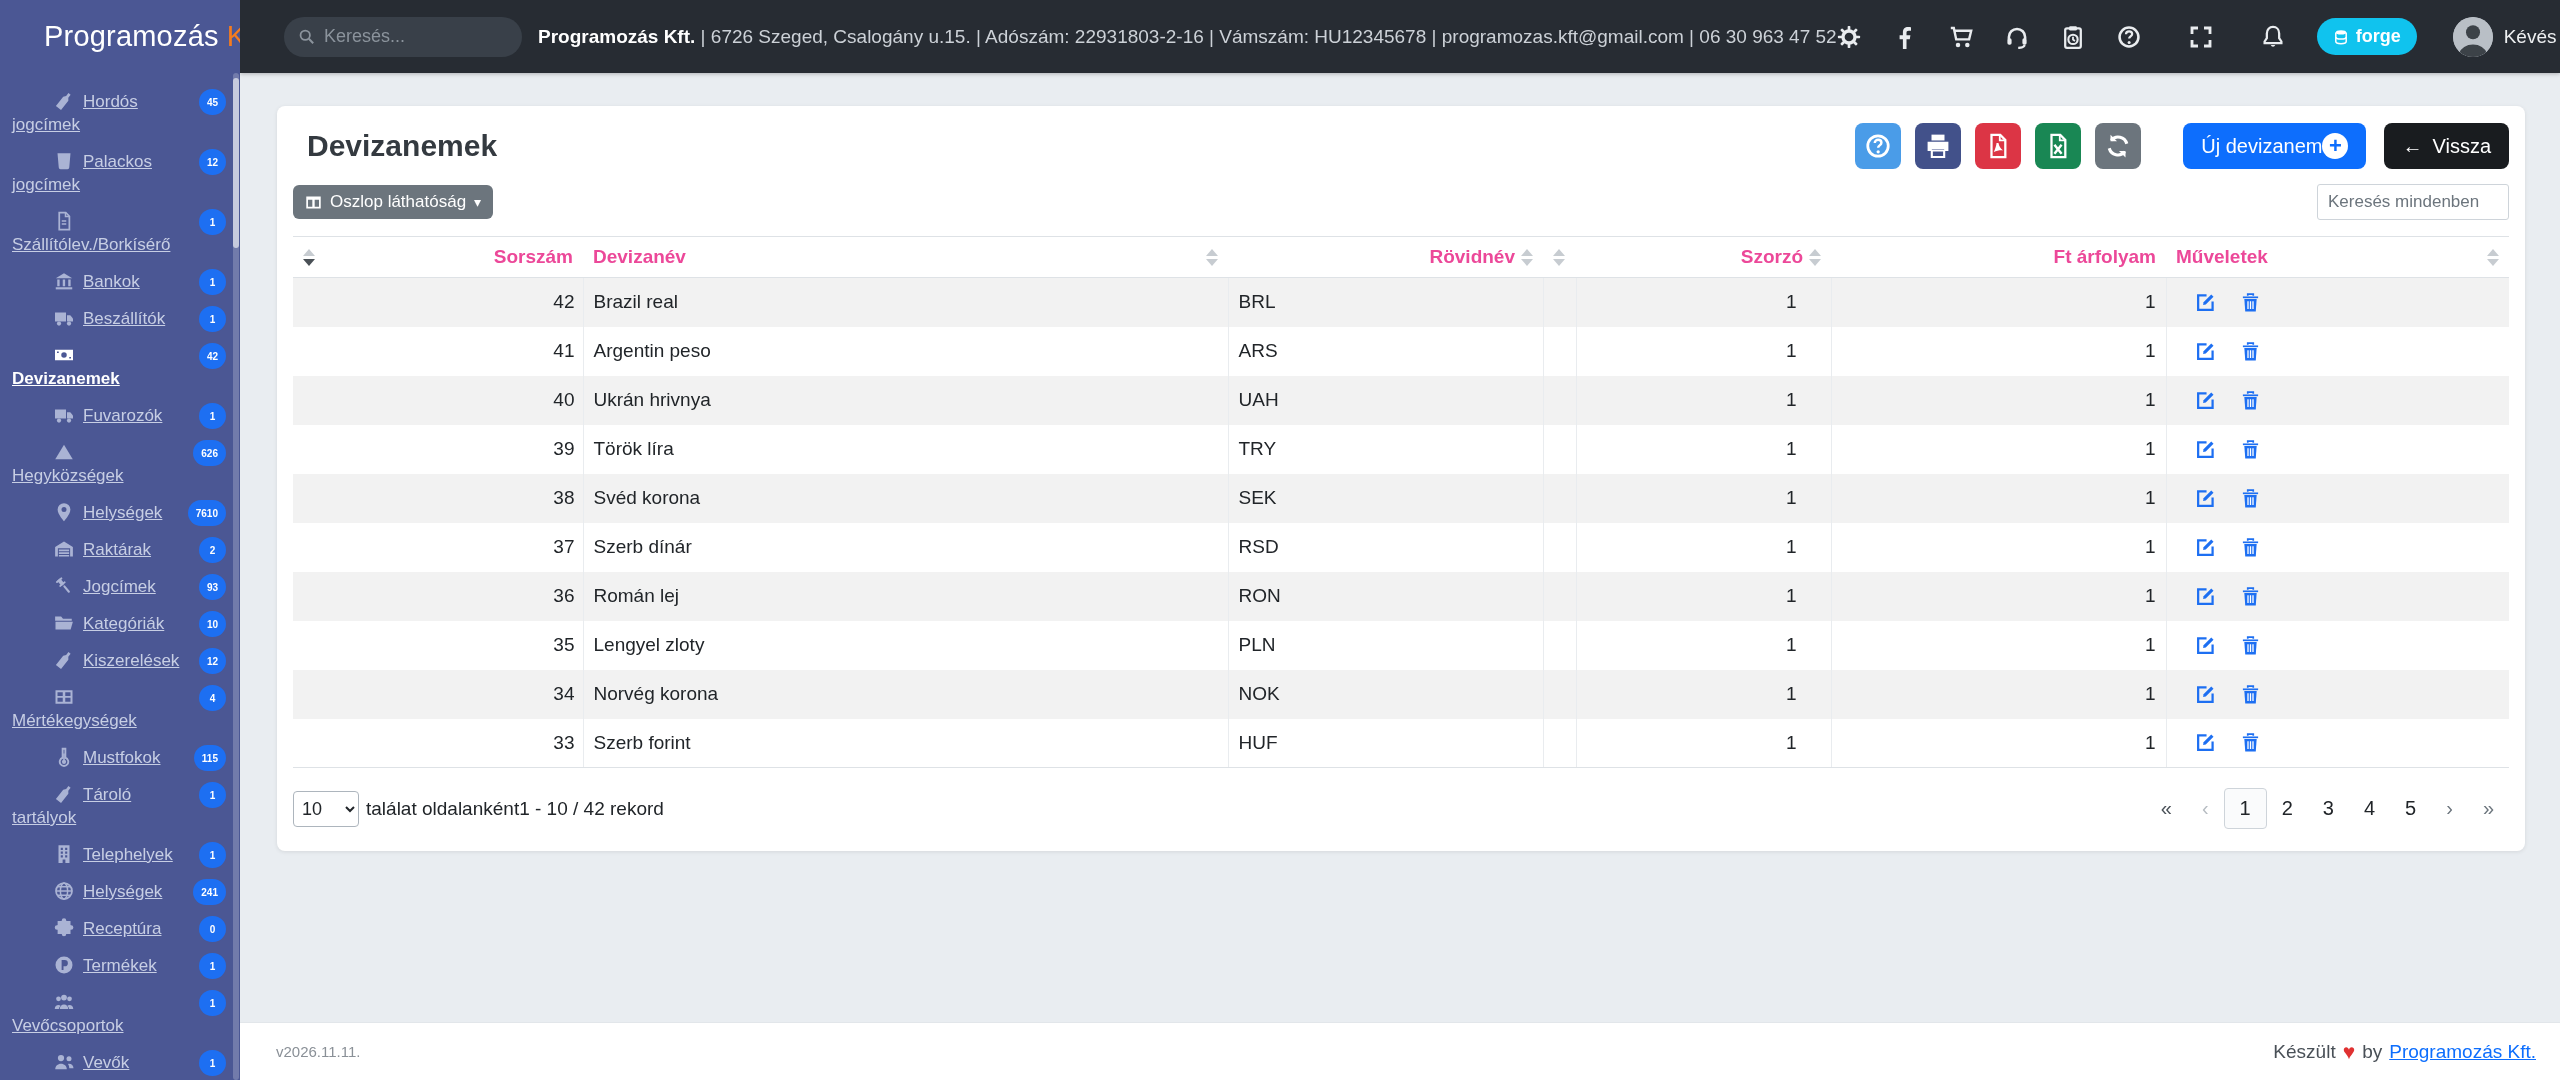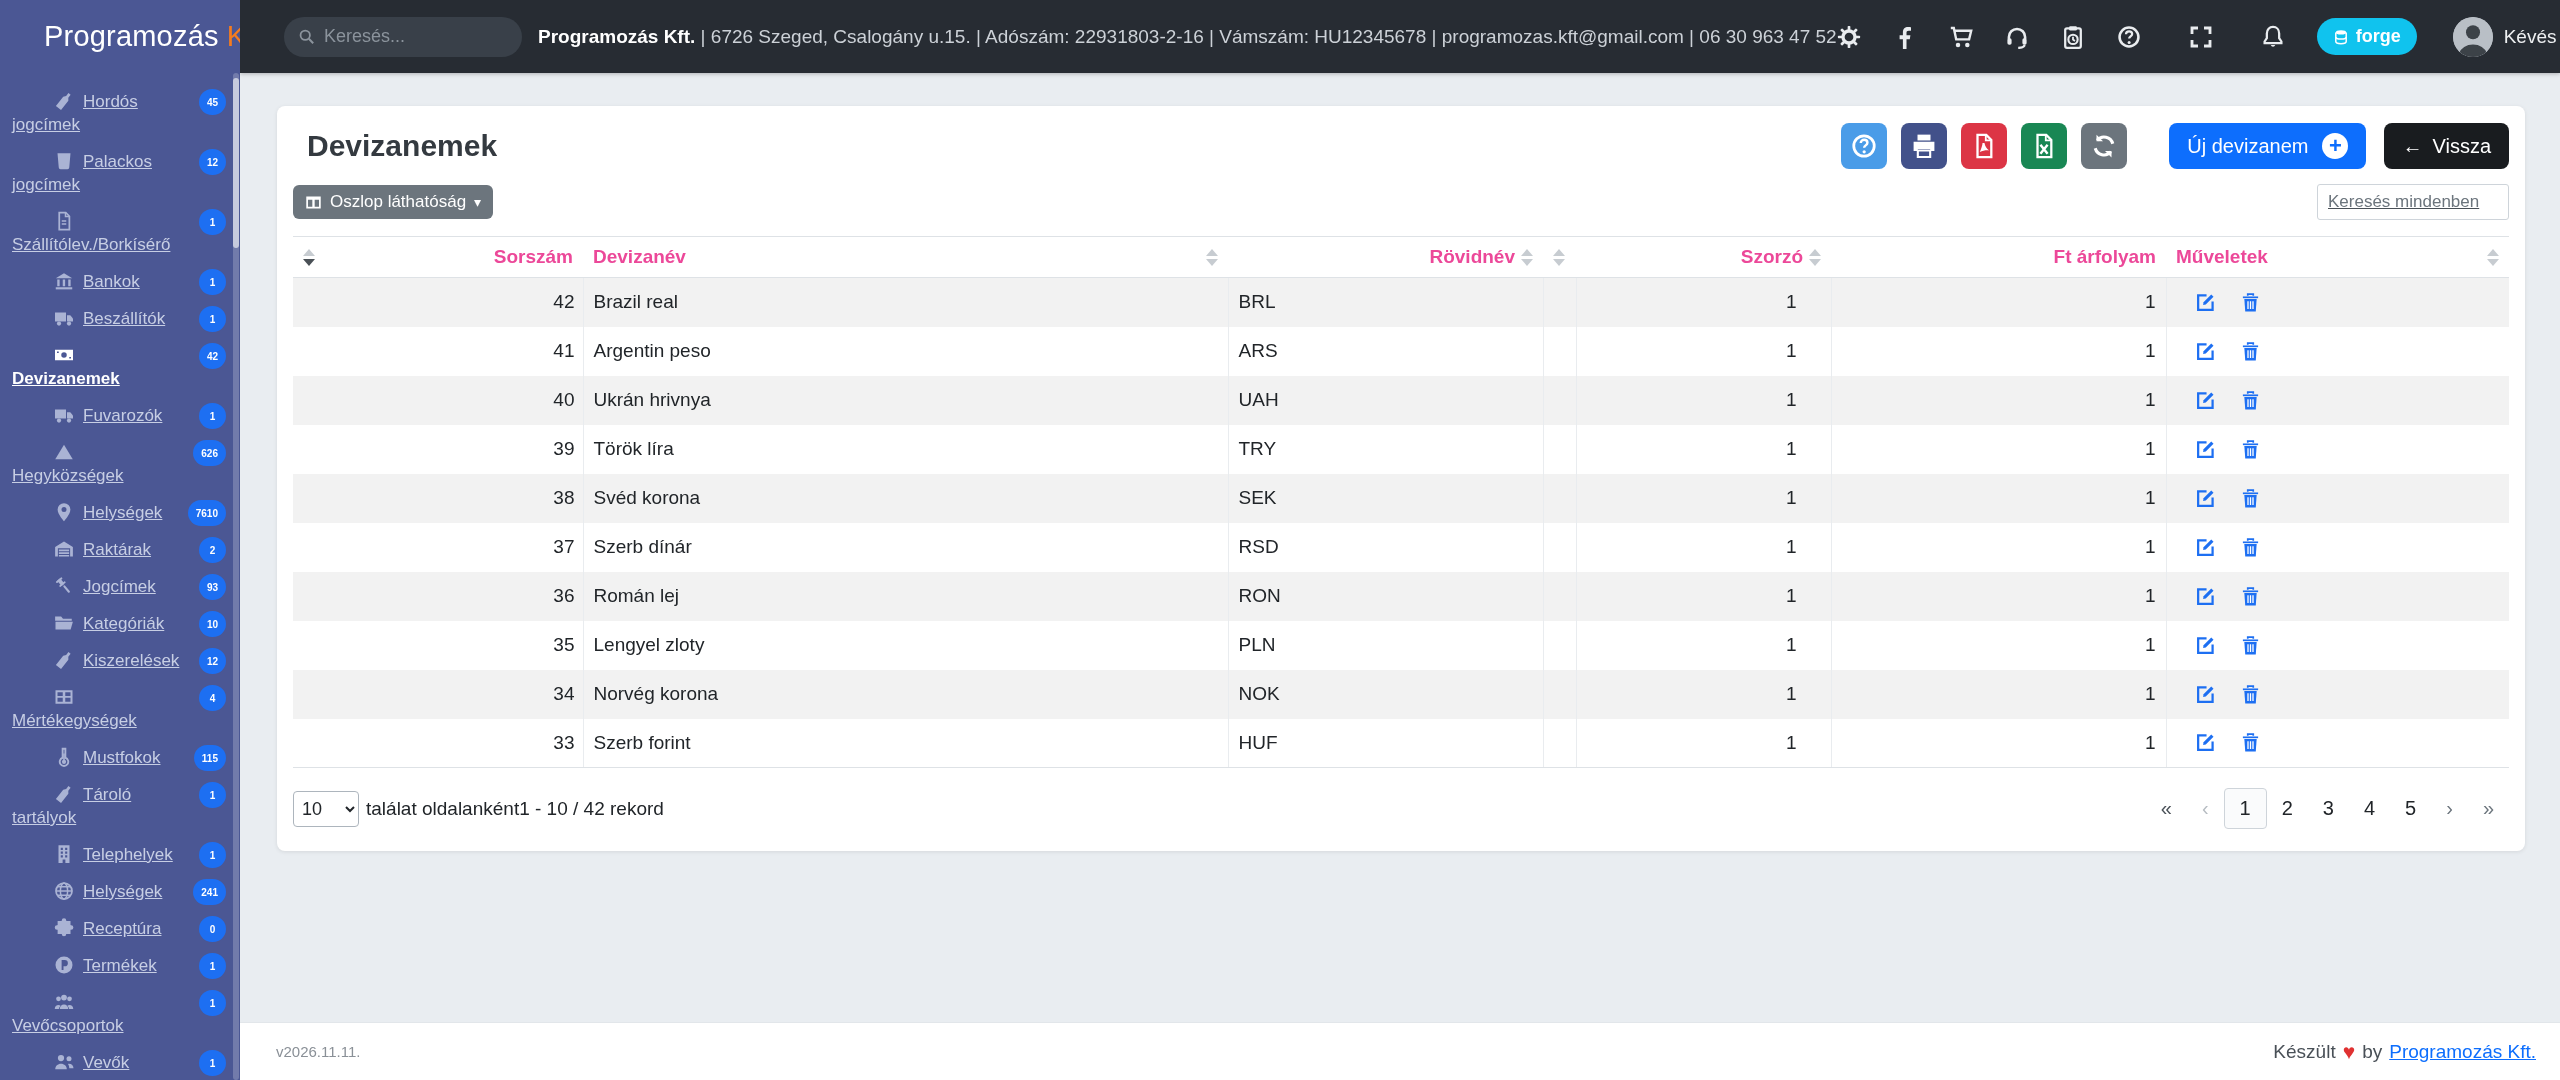--- a/index.html
+++ b/index.html
@@ -41,28 +41,28 @@
   .avatar { width:40px; height:40px; border-radius:50%; overflow:hidden; background:#b9bfc6; }
   .username { font-size:19px; color:#eef0f2; white-space:nowrap; }
 
   
   .content { position:absolute; left:240px; top:73px; right:0; bottom:0; }
   .card { position:absolute; left:37px; right:35px; top:33px; background:#fff; border-radius:8px; box-shadow:0 1px 4px rgba(0,0,0,.09); padding:14px 16px 22px; }
   .page-head { display:flex; align-items:center; min-height:52px; }
   .page-title { font-size:30px; font-weight:bold; color:#343a40; padding-left:14px; }
   .toolbar { margin-left:auto; display:flex; align-items:center; gap:14px; }
   .tb-btn { width:46px; height:46px; border:none; border-radius:8px; color:#fff; display:inline-flex; align-items:center; justify-content:center; cursor:pointer; }
-  .btn-new { height:46px; border:none; border-radius:8px; background:#0d6efd; color:#fff; font-size:20px; font-family:inherit; padding:0 18px; display:inline-flex; align-items:center; gap:14px; cursor:pointer;margin-left:28px; }
+  .btn-new { height:46px; border:none; border-radius:8px; background:#0d6efd; color:#fff; font-size:20px; font-family:inherit; padding:0 18px; display:inline-flex; align-items:center; gap:0; cursor:pointer;margin-left:28px; }
   .plus-disc { width:26px; height:26px; border-radius:50%; background:#fff; color:#0d6efd; font-size:22px; font-weight:bold; display:inline-flex; align-items:center; justify-content:center; line-height:1; }
   .btn-back { height:46px; border:none; border-radius:8px; background:#191c1f; color:#fff; font-size:20px; font-family:inherit; padding:0 18px; display:inline-flex; align-items:center; gap:10px; cursor:pointer; margin-left:4px; }
 
   .controls-row { display:flex; align-items:center; margin-top:12px; }
   .btn-colvis { height:34px; border:none; border-radius:6px; background:#6c757d; color:#fff; font-size:17px; font-family:inherit; padding:0 12px; display:inline-flex; align-items:center; gap:8px; cursor:pointer; }
   .btn-colvis .caret { font-size:14px; }
-  .tbl-search { margin-left:auto; width:192px; height:36px; border:1px solid #ced4da; border-radius:3px; padding:16px 10px; font-size:17px; font-family:inherit; color:#495057; outline:none;text-decoration:underline; }
+  .tbl-search { margin-left:auto; width:192px; height:36px; border:1px solid #ced4da; border-radius:3px; padding:16px 10px; font-size:17px; font-family:inherit; color:#495057; outline:none; }
   .tbl-search::placeholder { color:#6c757d; }
 
   table.data { width:100%; border-collapse:collapse; table-layout:fixed; margin-top:16px; }
   thead th { border-top:1px solid #dee2e6; border-bottom:1px solid #dee2e6; padding:9px 10px; font-size:19px; color:#ec4899; text-align:left; }
   .thx { display:flex; align-items:center; gap:6px; }
   .thx .lbl { flex:1; font-weight:bold; }
   .sort { display:inline-flex; flex-direction:column; gap:3px; cursor:pointer; }
   .sort i { width:0; height:0; border-left:6px solid transparent; border-right:6px solid transparent; }
   .sort .up { border-bottom:7px solid #c7ccd1; }
   .sort .dn { border-top:7px solid #c7ccd1; }

